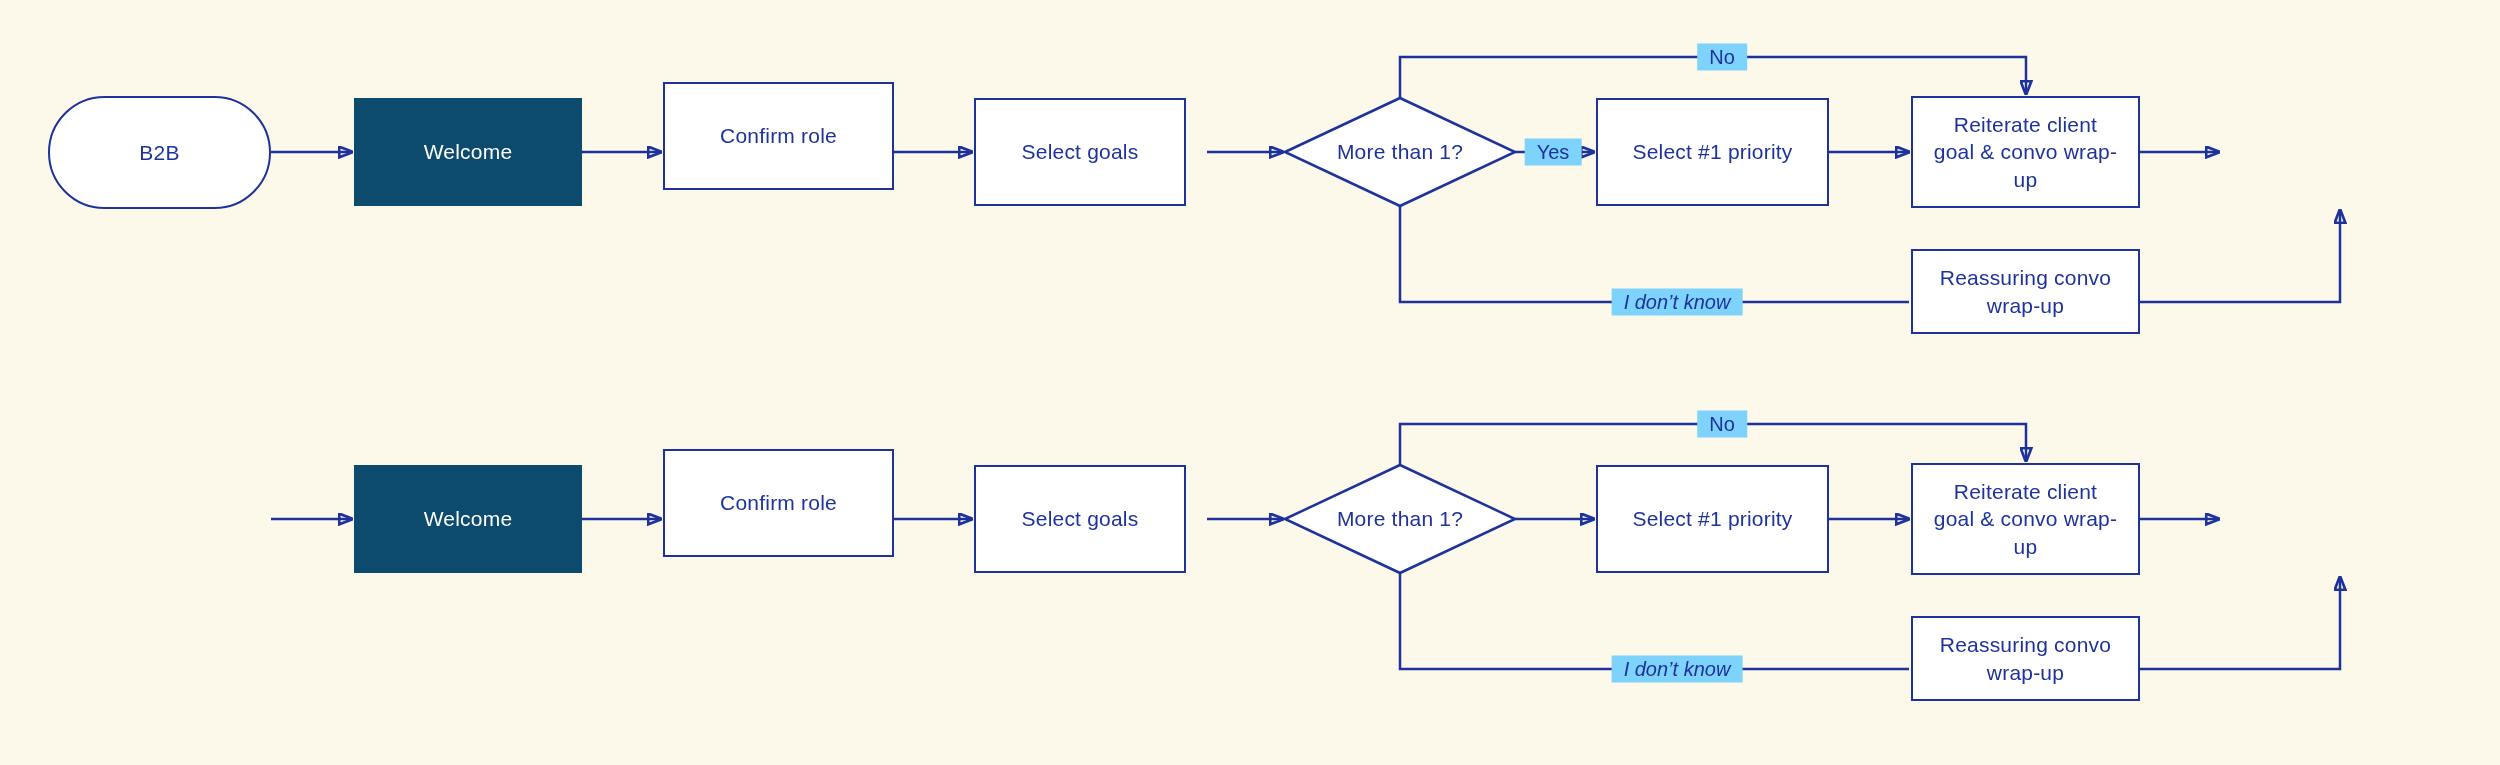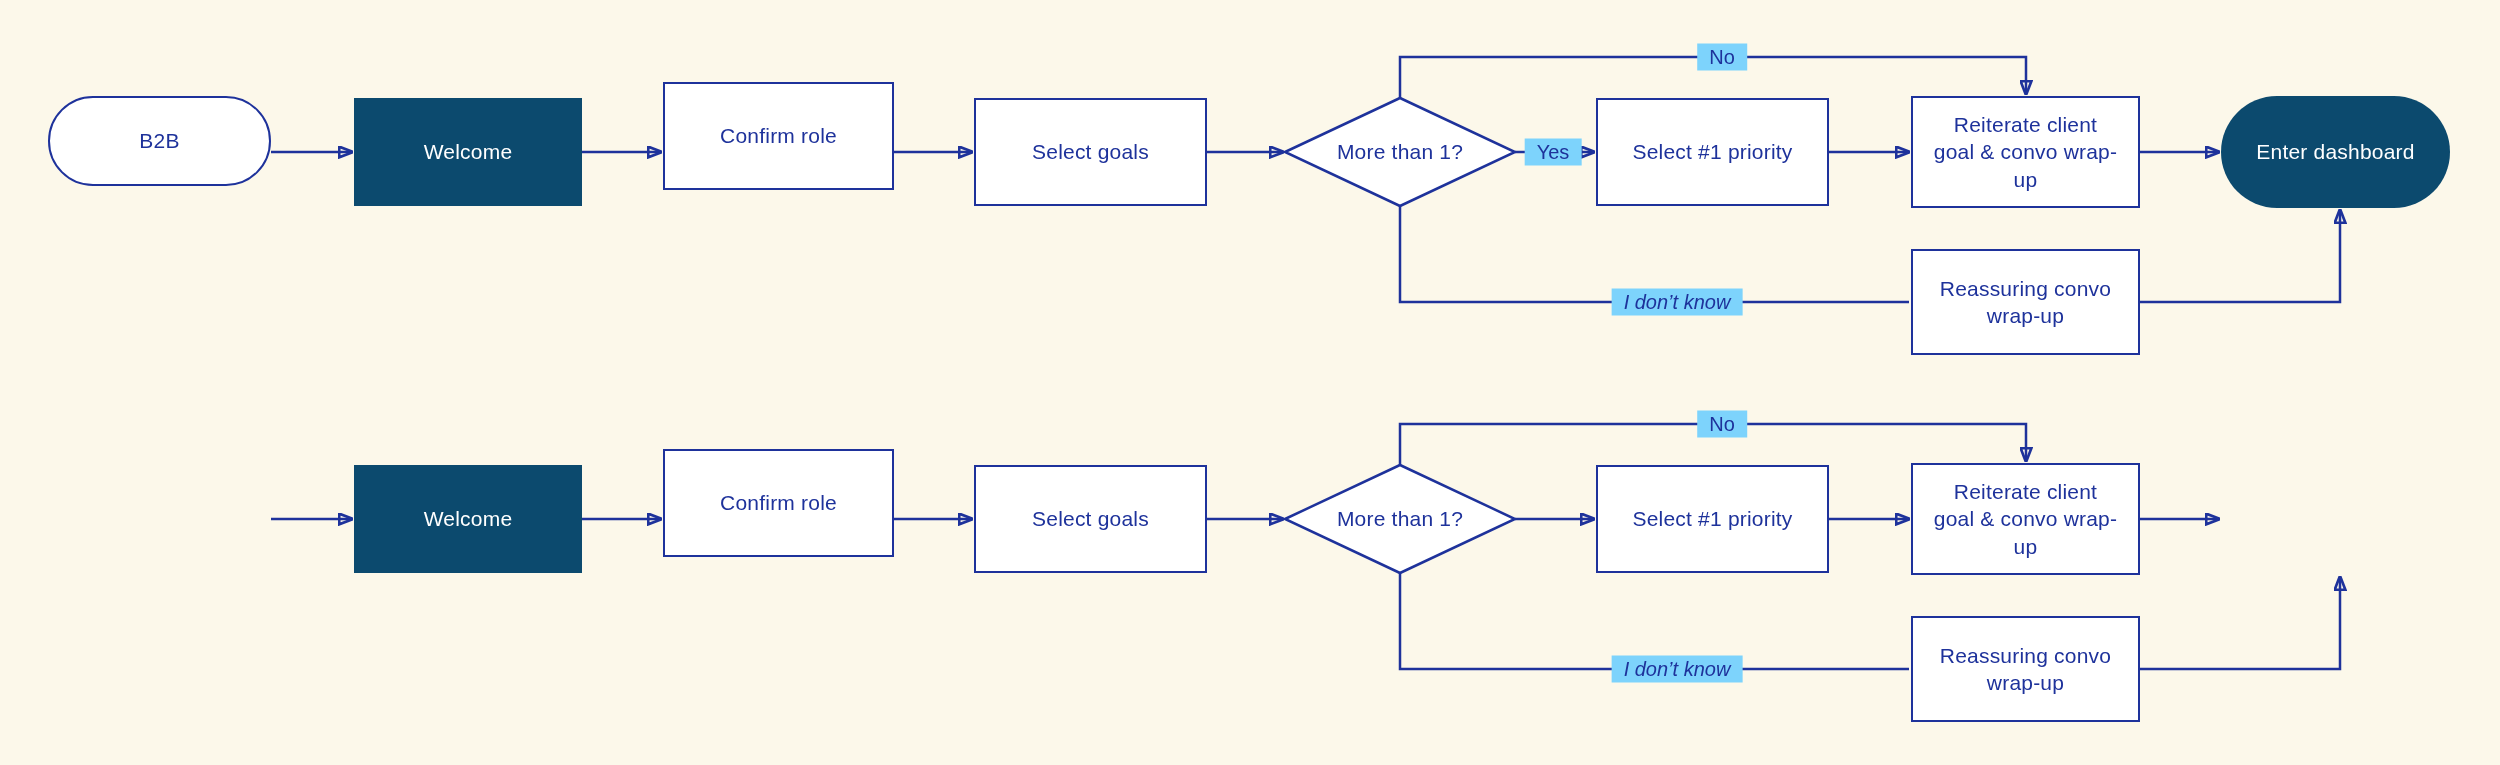--- a/index.html
+++ b/index.html
@@ -54,29 +54,29 @@
   }
   .boxed {
     background: #FFFFFF;
     border: 2.5px solid #1E329B;
   }
   .pink {
     background: #0c4a6e;
     color: #FFFFFF;
     border: none;
   }
-  .start-pill   { left: 48px;   top: 96px;  width: 223px; height: 90px; border-radius: 60px; }
+  .start-pill   { left: 48px;   top: 96px;  width: 223px; height: 113px; border-radius: 60px; }
   .welcome-box  { left: 354px;  top: 98px;  width: 228px; height: 108px; }
   .confirm-box  { left: 663px;  top: 82px;  width: 231px; height: 108px; }
-  .goals-box    { left: 974px;  top: 98px;  width: 233px; height: 108px; }
+  .goals-box    { left: 974px;  top: 98px;  width: 212px; height: 108px; }
   .decision-lbl { left: 1295px; top: 108px; width: 210px; height: 88px; background: transparent; border: none; }
   .priority-box { left: 1596px; top: 98px;  width: 233px; height: 108px; }
   .reiterate-box{ left: 1911px; top: 96px;  width: 229px; height: 112px; padding: 0 18px; }
   .end-pill     { left: 2221px; top: 96px;  width: 229px; height: 112px; border-radius: 60px; }
-  .reassure-box { left: 1911px; top: 249px; width: 229px; height: 106px; padding: 0 0; justify-content: center; }
+  .reassure-box { left: 1911px; top: 249px; width: 229px; height: 85px; padding: 0 0; justify-content: center; }
 
   .end-label-one-line { white-space: nowrap; }
   .end-label-narrow   { max-width: 150px; }
 
   .wire-label {
     position: absolute;
     transform: translate(-50%, -50%);
     background: #7dd3fc;
     padding: 2px 12px;
     color: #1E329B;
@@ -148,23 +148,20 @@
     </div>
     <div class="node priority-box boxed">
       <span>Select #1 priority</span>
     </div>
     <div class="node reiterate-box boxed">
       <span>Reiterate client goal &amp; convo wrap-up</span>
     </div>
     <div class="node reassure-box boxed">
       <span>Reassuring convo wrap-up</span>
     </div>
-    <div class="node end-pill pink">
-      <span class="end-label-one-line">Enter dashboard</span>
-    </div>
     <div class="wire-label lbl-no">No</div>
     <div class="wire-label lbl-yes">Yes</div>
     <div class="wire-label lbl-idk">I don’t know</div>
   </div>
 
   <div class="row row-2">
     <div class="node welcome-box pink">
       <span>Welcome</span>
     </div>
     <div class="node confirm-box boxed">

